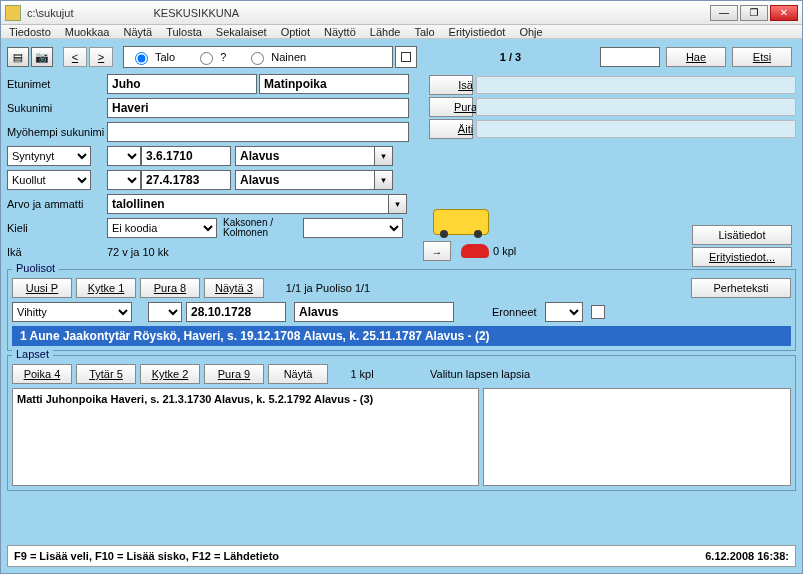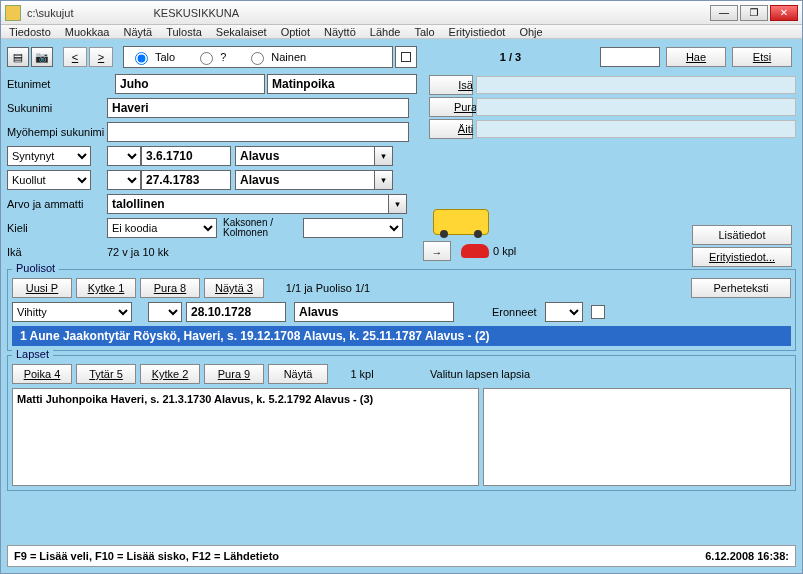--- a/index.html
+++ b/index.html
@@ -112,21 +112,21 @@
                 <span>Nainen</span>
               </label>
           </div>
           <div class="sqbtn">
               <div style="width:10px;height:10px;border:1px solid #333;margin:5px auto"></div>
             </div>
         </div>
 
         <div class="row">
           <div class="lbl">Etunimet</div>
-          <input class="fld" style="width: 150px; margin-left: 8px;" value="Juho">
+          <input class="fld" style="width: 150px;" value="Juho">
           <input class="fld" style="width: 150px; margin-left: 2px;" value="Matinpoika">
         </div>
         <div class="row">
           <div class="lbl">Sukunimi</div>
           <input class="fld" style="width: 302px;" value="Haveri">
         </div>
         <div class="row">
           <div class="lbl">Myöhempi sukunimi</div>
           <input class="fld" style="width: 302px;" value="">
         </div>

